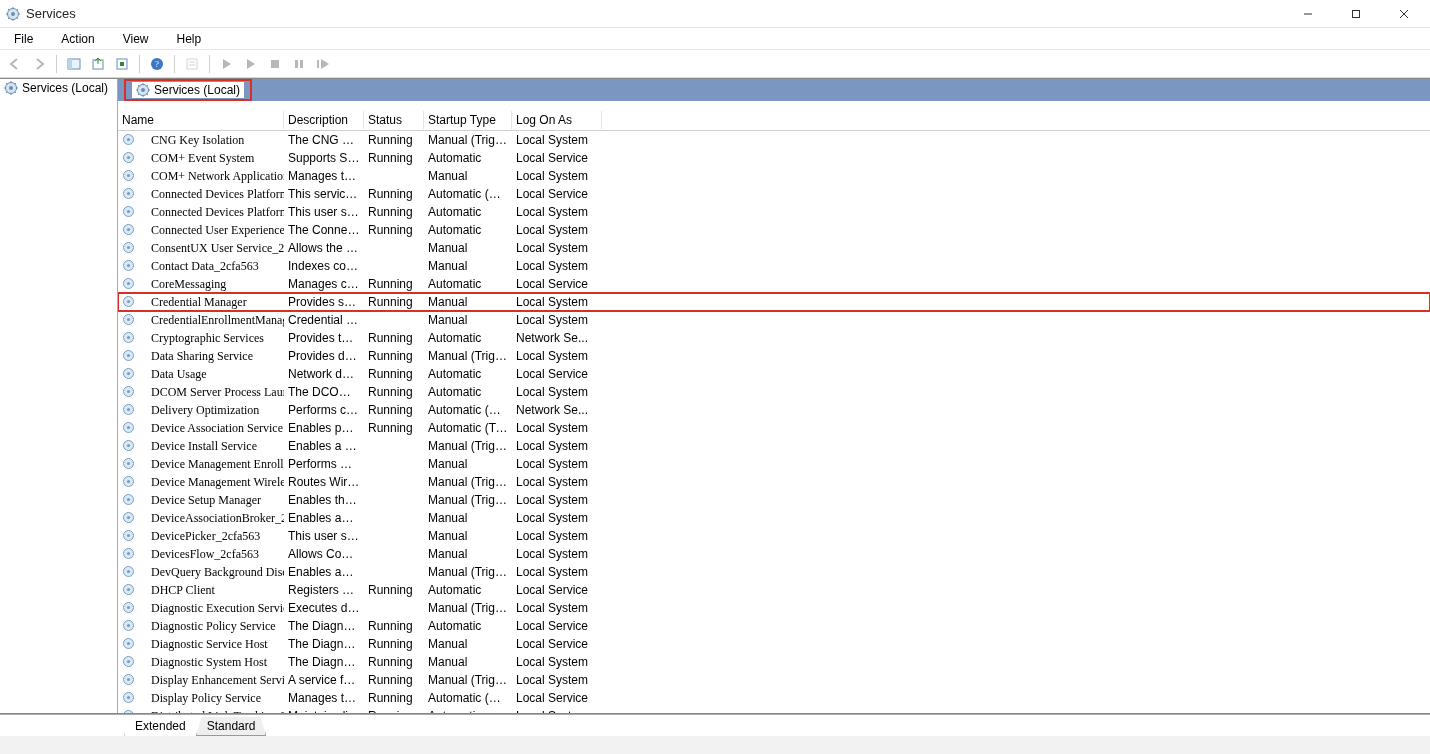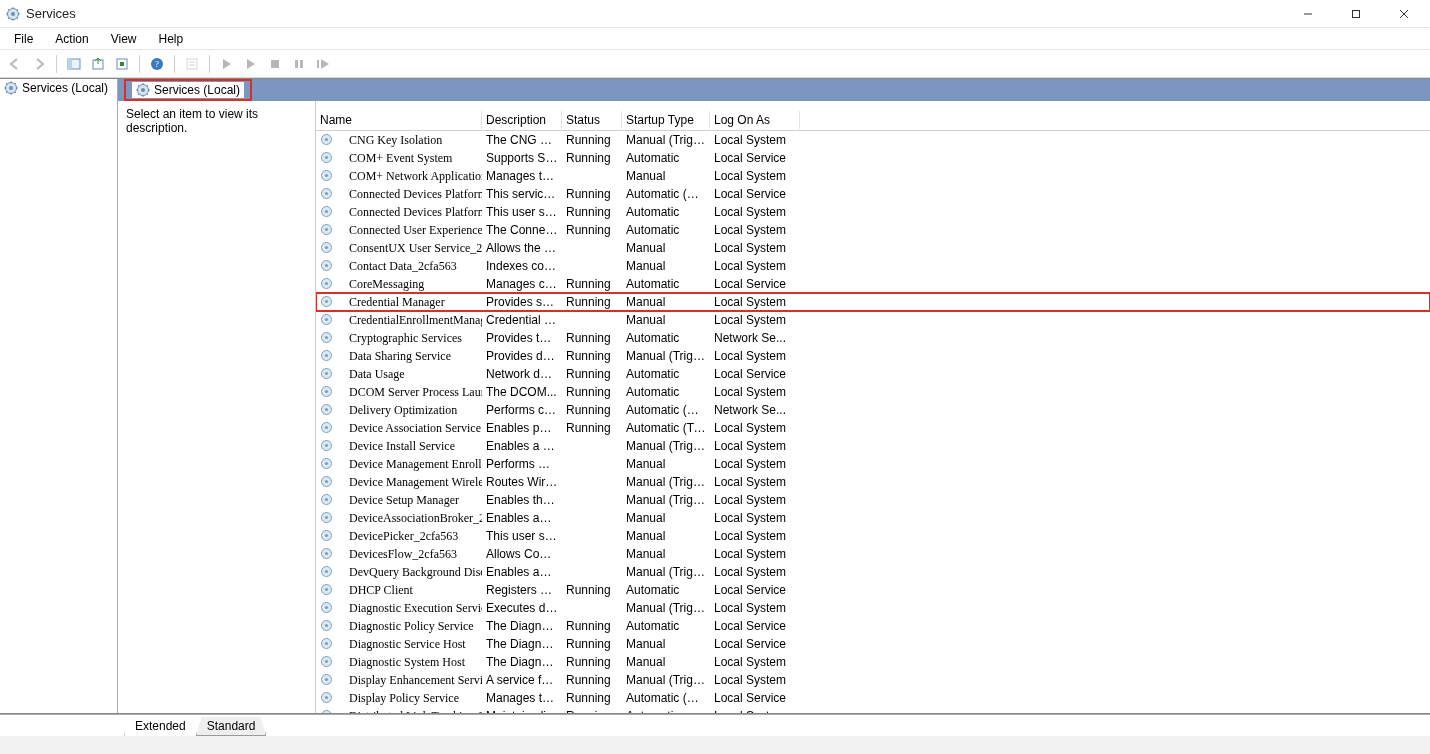--- a/index.html
+++ b/index.html
@@ -7,21 +7,21 @@
   body { display: flex; flex-direction: column; }
 
   
   .titlebar { display: flex; align-items: center; height: 28px; padding: 0 6px; border-bottom: 1px solid #e5e5e5; }
   .titlebar .app-icon { width: 14px; height: 14px; margin-right: 6px; }
   .titlebar .title { flex: 1; color: #222; font-size: 13px; }
   .win-controls { display: flex; gap: 8px; }
   .win-btn { width: 40px; height: 24px; display: flex; align-items: center; justify-content: center; color: #555; cursor: default; }
 
   
-  .menubar { display: flex; gap: 6px; height: 22px; align-items: center; padding: 0 6px; border-bottom: 1px solid #e5e5e5; }
+  .menubar { display: flex; gap: 12px; height: 22px; align-items: center; padding: 0 6px; border-bottom: 1px solid #e5e5e5; }
   .menu-item { padding: 2px 8px; cursor: default; }
 
   
   .toolbar { display: flex; align-items: center; height: 28px; padding: 2px 4px; gap: 2px; border-bottom: 1px solid #d9d9d9; }
   .tb-sep { width: 1px; height: 18px; background: #cfcfcf; margin: 0 4px; }
   .tb-btn { width: 22px; height: 22px; display: flex; align-items: center; justify-content: center; border: 1px solid transparent; cursor: default; }
   .tb-btn.disabled { opacity: .35; }
 
   
   .body { flex: 1; display: flex; min-height: 0; border: 1px solid #888; border-left: none; border-right: none; }
@@ -198,23 +198,20 @@
         <div class="pane-tab-inner">
           <svg class="gear-icon" viewBox="0 0 14 14">
               <use href="#gear"></use>
             </svg>
           <span>Services (Local)</span>
         </div>
       </div>
     </div>
 
     <div class="content-split">
-      <div class="desc-pane">
-        <div>Select an item to view its description.</div>
-      </div>
 
       <div class="list-wrap">
         <div class="list" id="list">
           <div class="cols">
             <div>Name</div>
             <div>Description</div>
             <div>Status</div>
             <div>Startup Type</div>
             <div>Log On As</div>
           </div>
@@ -387,21 +384,21 @@
               <div>Automatic</div>
               <div>Local Service</div>
             </div>
             <div class="row">
               <div class="cell-name">
                 <svg class="svc-icon" viewBox="0 0 13 13">
                   <use href="#svc"></use>
                 </svg>
                 <span>DCOM Server Process Launc...</span>
               </div>
-              <div>The DCOM...</div>
+              <div>The DCOML...</div>
               <div>Running</div>
               <div>Automatic</div>
               <div>Local System</div>
             </div>
             <div class="row">
               <div class="cell-name">
                 <svg class="svc-icon" viewBox="0 0 13 13">
                   <use href="#svc"></use>
                 </svg>
                 <span>Delivery Optimization</span>

